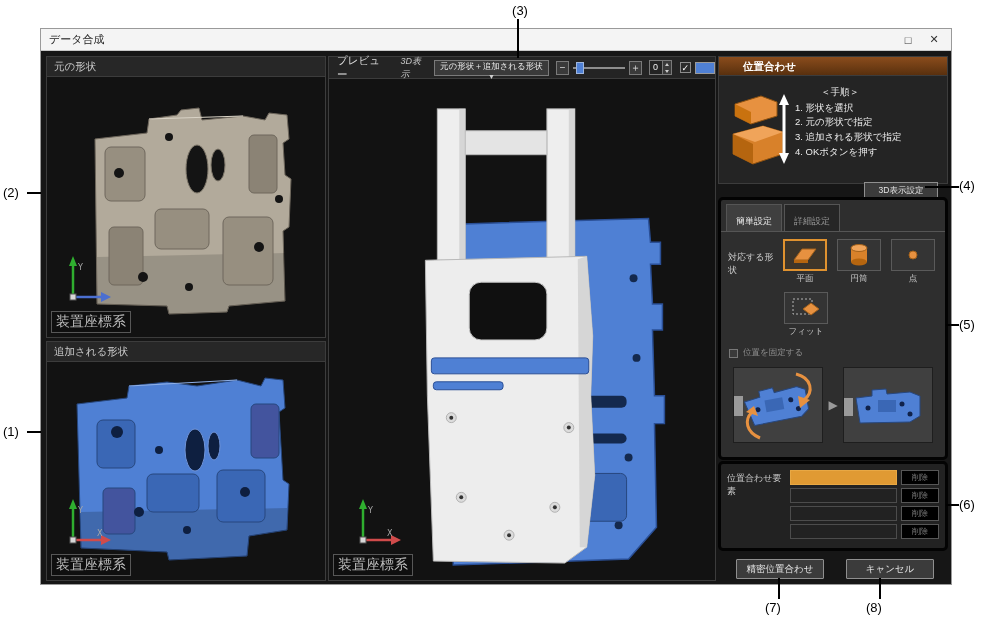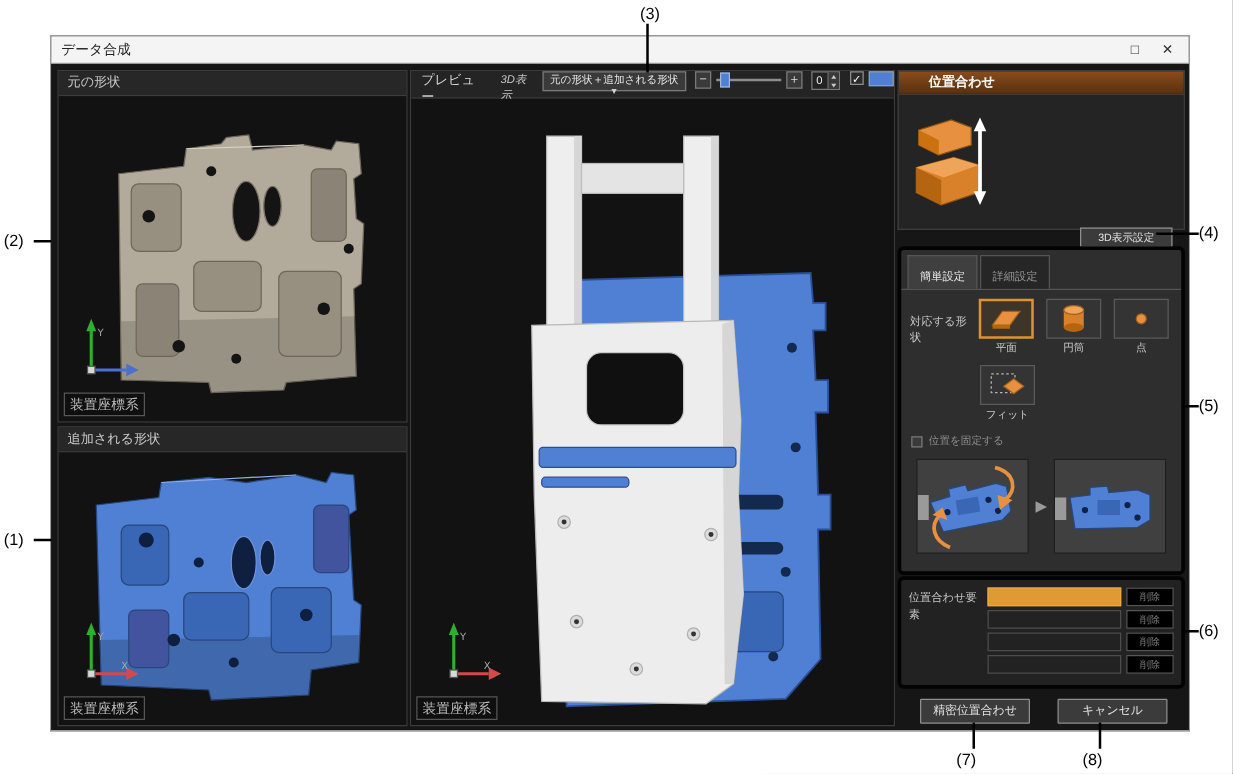--- a/index.html
+++ b/index.html
@@ -19,27 +19,27 @@
               font-size:11px; color:#222; }
   #titlebar .spacer { flex:1; }
   .tb-btn { width:26px; text-align:center; font-size:11px; color:#333; cursor:default; }
   #winbody { position:absolute; left:0; top:22px; right:0; bottom:0; background:#161616; }
 
   
   .vp-panel { position:absolute; background:#191919; border:1px solid #3c3c3c; }
   .vp-header { height:20px; background:#272727; color:#c9c9c9; font-size:10.5px;
                line-height:19px; padding-left:7px; border-bottom:1px solid #3c3c3c; }
   .viewport { position:absolute; left:0; right:0; bottom:0; background:#121212; overflow:hidden; }
-  .chip { position:absolute; left:4px; bottom:4px; font-size:11px; color:#bcbcbc;
+  .chip { position:absolute; left:4px; bottom:4px; font-size:14px; color:#bcbcbc;
           background:rgba(15,15,15,.75); border:1px solid #575757; padding:1px 4px; z-index:5; }
   .axes { position:absolute; z-index:4; }
 
   
   #pv-toolbar { height:22px; background:#242424; border-bottom:1px solid #3c3c3c;
-                display:flex; }
+                display:flex; align-items:center; }
   #pv-title { font-size:10.5px; color:#dcdcdc; margin-left:8px; }
   #pv-3dlabel { font-size:9px; color:#c6c6c6; margin-left:14px;font-style:italic; }
   .dd { display:flex; align-items:center; justify-content:space-between;
         width:124px; height:16px; background:#3a3a3a; border:1px solid #7a7a7a;
         color:#e8e8e8; font-size:8.5px; padding:0 4px; margin-left:6px; cursor:default;flex-direction:column; }
   .dd .caret { font-size:7px; color:#cfcfcf; }
   .sq-btn { width:14px; height:14px; background:#3a3a3a; border:1px solid #7a7a7a;
             color:#ddd; font-size:10px; line-height:12px; text-align:center; }
   #zoom-minus { margin-left:7px; }
   .slider { width:56px; height:14px; position:relative; margin-left:4px; }
@@ -310,20 +310,27 @@
           <svg width="64" height="80" viewBox="0 0 64 80" style="position:absolute;left:8px;top:14px">
             <polygon points="8,14 34,6 50,12 50,26 24,34 8,26" fill="#e79140" stroke="#8f5210"></polygon>
             <polygon points="8,14 8,26 24,34 24,22" fill="#c9720f"></polygon>
             <polygon points="6,44 36,36 56,42 56,64 26,74 6,64" fill="#d8812a" stroke="#8f5210"></polygon>
             <polygon points="6,44 6,64 26,74 26,54" fill="#b5650f"></polygon>
             <polygon points="6,44 36,36 56,42 28,52" fill="#f0a45a"></polygon>
             <line x1="57" y1="14" x2="57" y2="64" stroke="#ffffff" stroke-width="3"></line>
             <polygon points="52,15 62,15 57,4" fill="#ffffff"></polygon>
             <polygon points="52,63 62,63 57,74" fill="#ffffff"></polygon>
           </svg>
+          <div id="instr-text">
+            <div id="instr-head">＜手順＞</div>
+            <div>1.  形状を選択</div>
+            <div>2.  元の形状で指定</div>
+            <div>3.  追加される形状で指定</div>
+            <div>4.  OKボタンを押す</div>
+          </div>
         </div>
 
         <div class="btn" id="btn-3dsettings">3D表示設定</div>
 
         <div id="region5">
           <div class="tabs">
             <div class="tab active">簡単設定</div>
             <div class="tab">詳細設定</div>
           </div>
 

